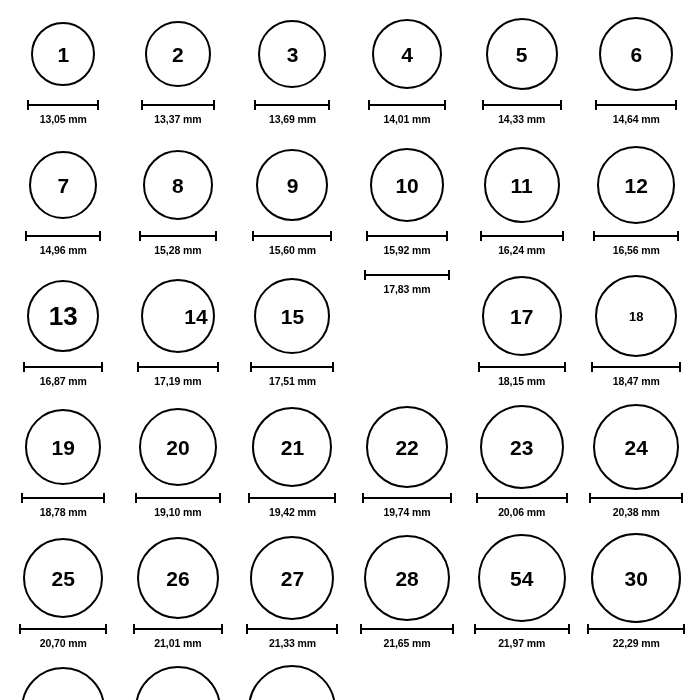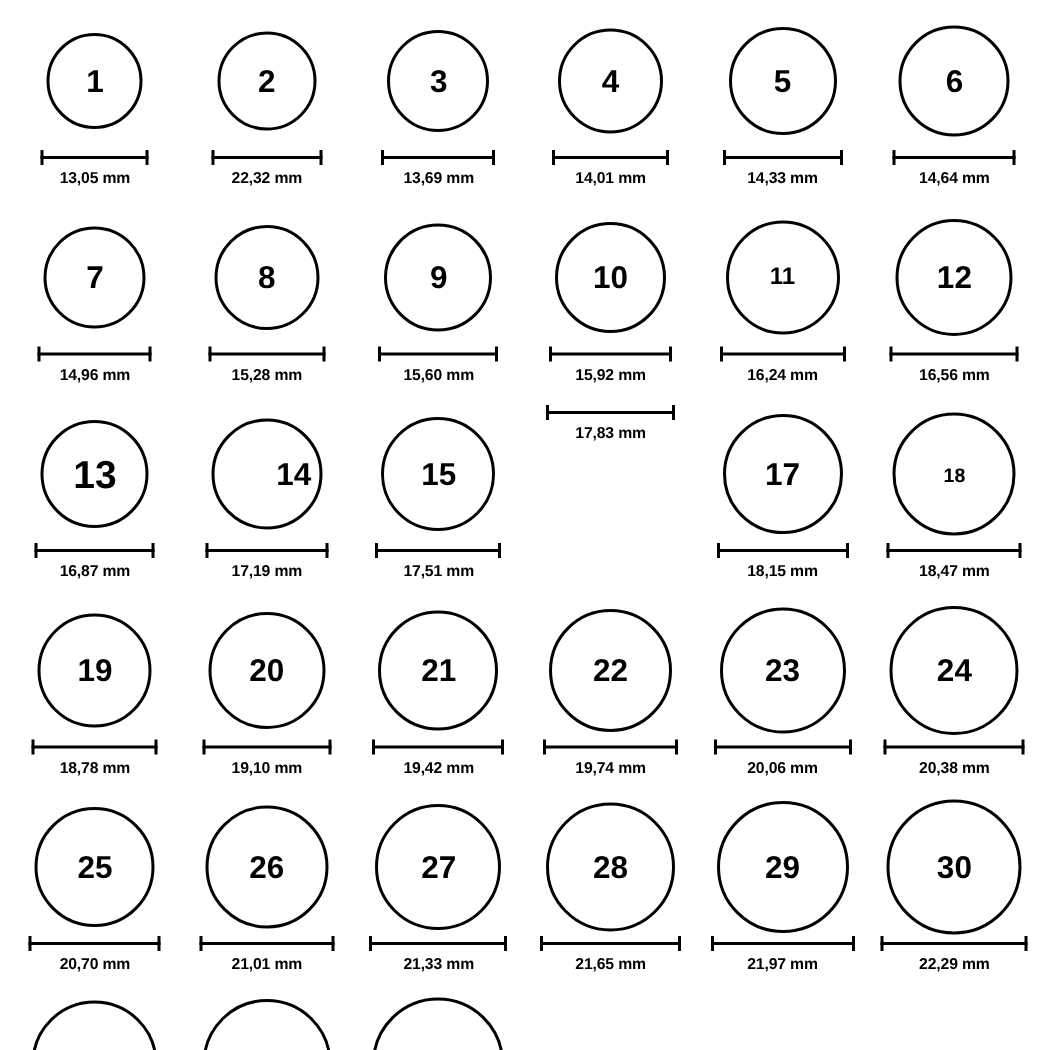--- a/index.html
+++ b/index.html
@@ -105,21 +105,21 @@
       <div class="circle-wrap">
         <div class="circle" style="width:66px;height:66px;">
           <span class="circle-label" style="font-size:21px;">2</span>
         </div>
       </div>
       <div class="measure" style="width:74px;">
         <div class="tick left"></div>
         <div class="bar"></div>
         <div class="tick right"></div>
       </div>
-      <div class="mm">22,32 mm</div>
+      <div class="mm">13,37 mm</div>
     </div>
     <div class="cell">
       <div class="circle-wrap">
         <div class="circle" style="width:68px;height:68px;">
           <span class="circle-label" style="font-size:21px;">3</span>
         </div>
       </div>
       <div class="measure" style="width:76px;">
         <div class="tick left"></div>
         <div class="bar"></div>
@@ -219,21 +219,21 @@
       <div class="measure" style="width:82px;">
         <div class="tick left"></div>
         <div class="bar"></div>
         <div class="tick right"></div>
       </div>
       <div class="mm">15,92 mm</div>
     </div>
     <div class="cell">
       <div class="circle-wrap">
         <div class="circle" style="width:76px;height:76px;">
-          <span class="circle-label" style="font-size:16px;">11</span>
+          <span class="circle-label" style="font-size:21px;">11</span>
         </div>
       </div>
       <div class="measure" style="width:84px;">
         <div class="tick left"></div>
         <div class="bar"></div>
         <div class="tick right"></div>
       </div>
       <div class="mm">16,24 mm</div>
     </div>
     <div class="cell">
@@ -463,21 +463,21 @@
       <div class="measure" style="width:94px;">
         <div class="tick left"></div>
         <div class="bar"></div>
         <div class="tick right"></div>
       </div>
       <div class="mm">21,65 mm</div>
     </div>
     <div class="cell">
       <div class="circle-wrap">
         <div class="circle" style="width:88px;height:88px;">
-          <span class="circle-label" style="font-size:21px;">29</span>
+          <span class="circle-label" style="font-size:21px;">54</span>
         </div>
       </div>
       <div class="measure" style="width:96px;">
         <div class="tick left"></div>
         <div class="bar"></div>
         <div class="tick right"></div>
       </div>
       <div class="mm">21,97 mm</div>
     </div>
     <div class="cell">

